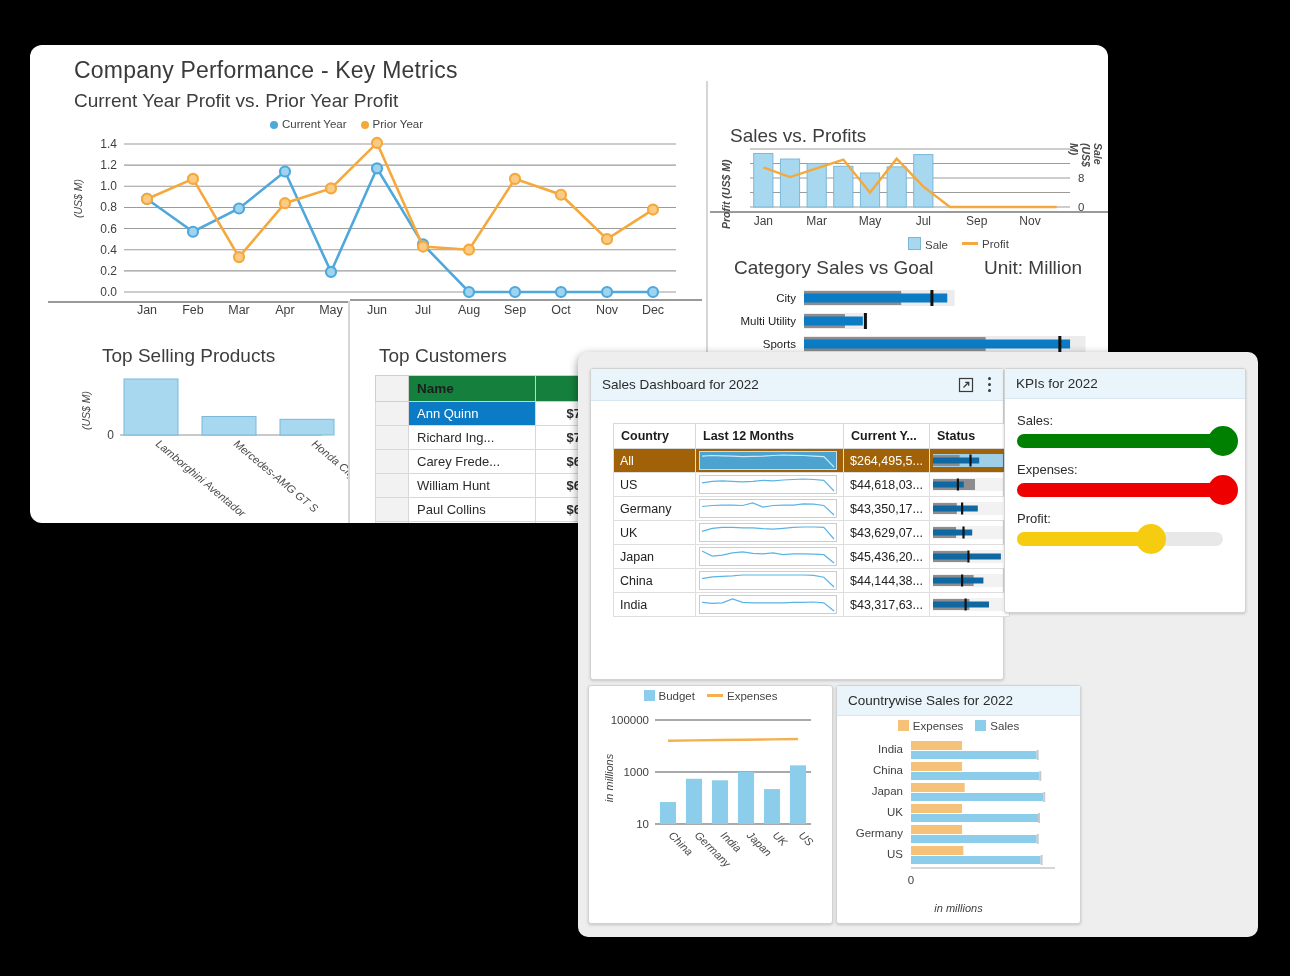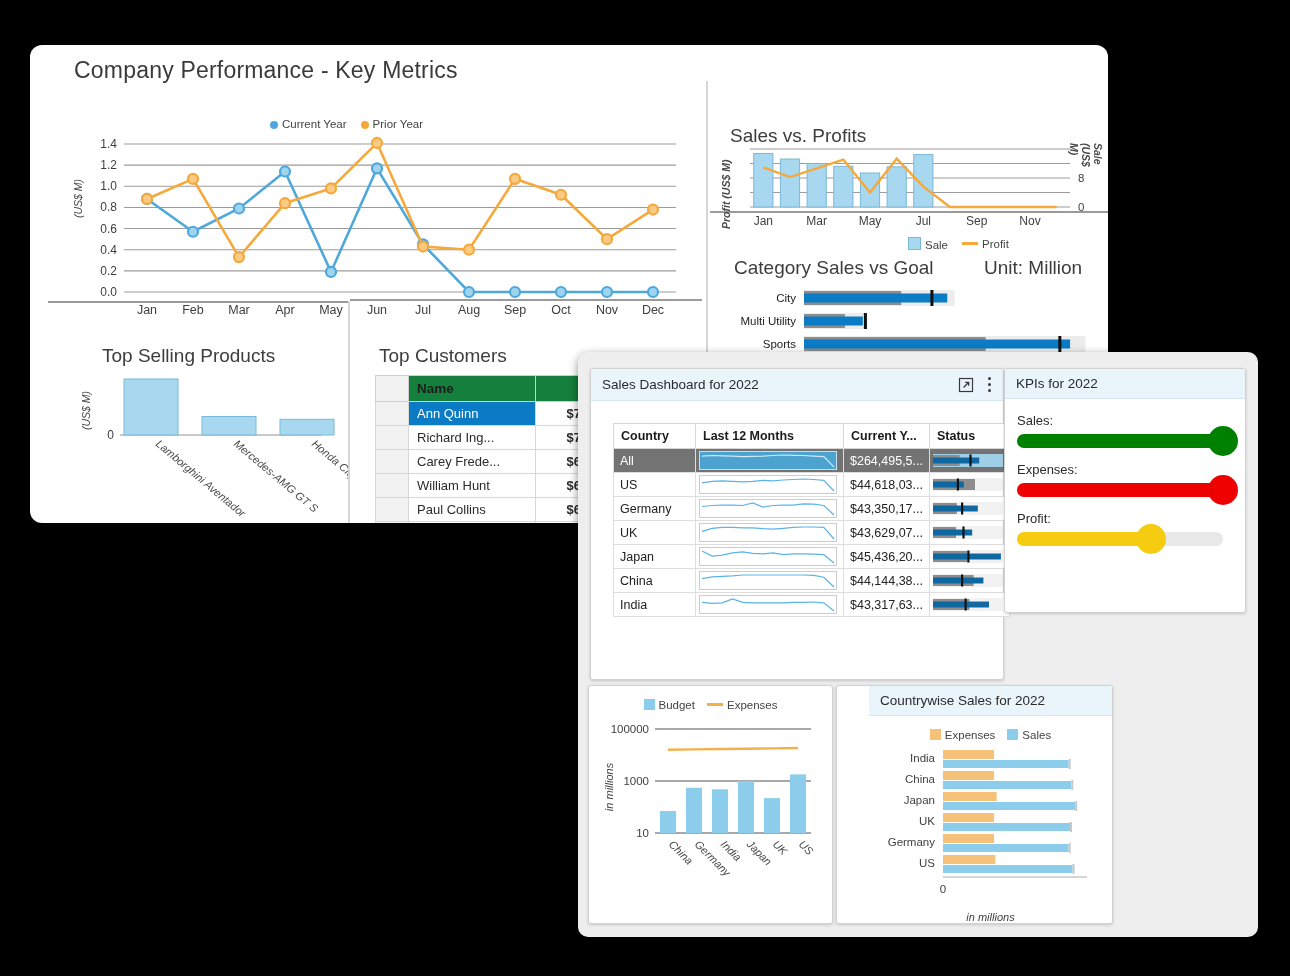--- a/index.html
+++ b/index.html
@@ -75,34 +75,34 @@
   
   #sales-dash{left:590px;top:368px;width:412px;height:310px;}
   .dash-table{border-collapse:collapse;width:396px;margin:22px;font-size:12.5px;table-layout:fixed;}
   .dash-table th{
     border:1px solid #d7d7d7;background:#fff;color:#1b1b1b;font-weight:bold;
     padding:5px 7px;text-align:left;font-size:12.5px;white-space:nowrap;overflow:hidden;
   }
   .dash-table td{border:1px solid #dedede;padding:2px 6px;color:#222;height:19px;}
   .dash-table tr.sel td{background:#1883c4;color:#fff;}
   .dash-table tr:nth-child(odd) td{background:#fff;}
-  .dash-table tr.sel td{background:#737373;}
+  .dash-table tr.sel td{background:#a16207;}
   .cy-val{text-align:left;white-space:nowrap;overflow:hidden;}
 
   
   #kpi-card{left:1004px;top:368px;width:240px;height:243px;}
   .kpi-label{font-size:13px;color:#2b2b2b;margin:14px 0 6px 12px;}
   .kpi-track{position:relative;height:14px;margin:0 22px 0 12px;background:#e8e8e8;border-radius:7px;}
   .kpi-fill{position:absolute;left:0;top:0;height:14px;border-radius:7px;}
   .kpi-knob{position:absolute;width:30px;height:30px;border-radius:50%;top:-8px;}
 
   
   #cost-card{left:588px;top:685px;width:243px;height:237px;}
-  #country-card{left:836px;top:685px;width:243px;height:237px;padding-left:32px;}
-  .mini-legend{display:flex;gap:12px;justify-content:center;font-size:11.5px;color:#444;margin-top:13px;}
+  #country-card{left:836px;top:685px;width:243px;height:237px;}
+  .mini-legend{display:flex;gap:12px;justify-content:center;font-size:11.5px;color:#444;margin-top:4px;}
   .lg-sq{width:11px;height:11px;display:inline-block;margin-right:4px;vertical-align:-1px;}
   .lg-line{width:16px;height:3px;display:inline-block;margin-right:4px;vertical-align:3px;}
 </style>
 </head>
 <body>
 
 <div class="stage">
 
   <div class="report-card">
 
@@ -110,20 +110,21 @@
 
     <div class="panel-divider-v" style="left:676px;top:36px;width:2px;height:442px;"></div>
 
     <div class="panel-divider-h" style="left:18px;top:256px;width:300px;"></div>
     <div class="panel-divider-h" style="left:320px;top:254px;width:352px;"></div>
     <div class="panel-divider-v" style="left:318px;top:256px;width:2px;height:222px;"></div>
 
     <div class="panel-divider-h" style="left:680px;top:166px;width:420px;"></div>
 
     <div id="line-chart">
+      <div class="ctitle" style="position:absolute;left:0;top:0;">Current Year Profit vs. Prior Year Profit</div>
 
       <div class="legend-row" style="left:196px;top:28px;">
         <span>
           <span class="lg-dot" style="background:#4fa8dc;"></span><span>Current Year</span>
         </span>
         <span>
           <span class="lg-dot" style="background:#f5a83c;"></span><span>Prior Year</span>
         </span>
       </div>
 

